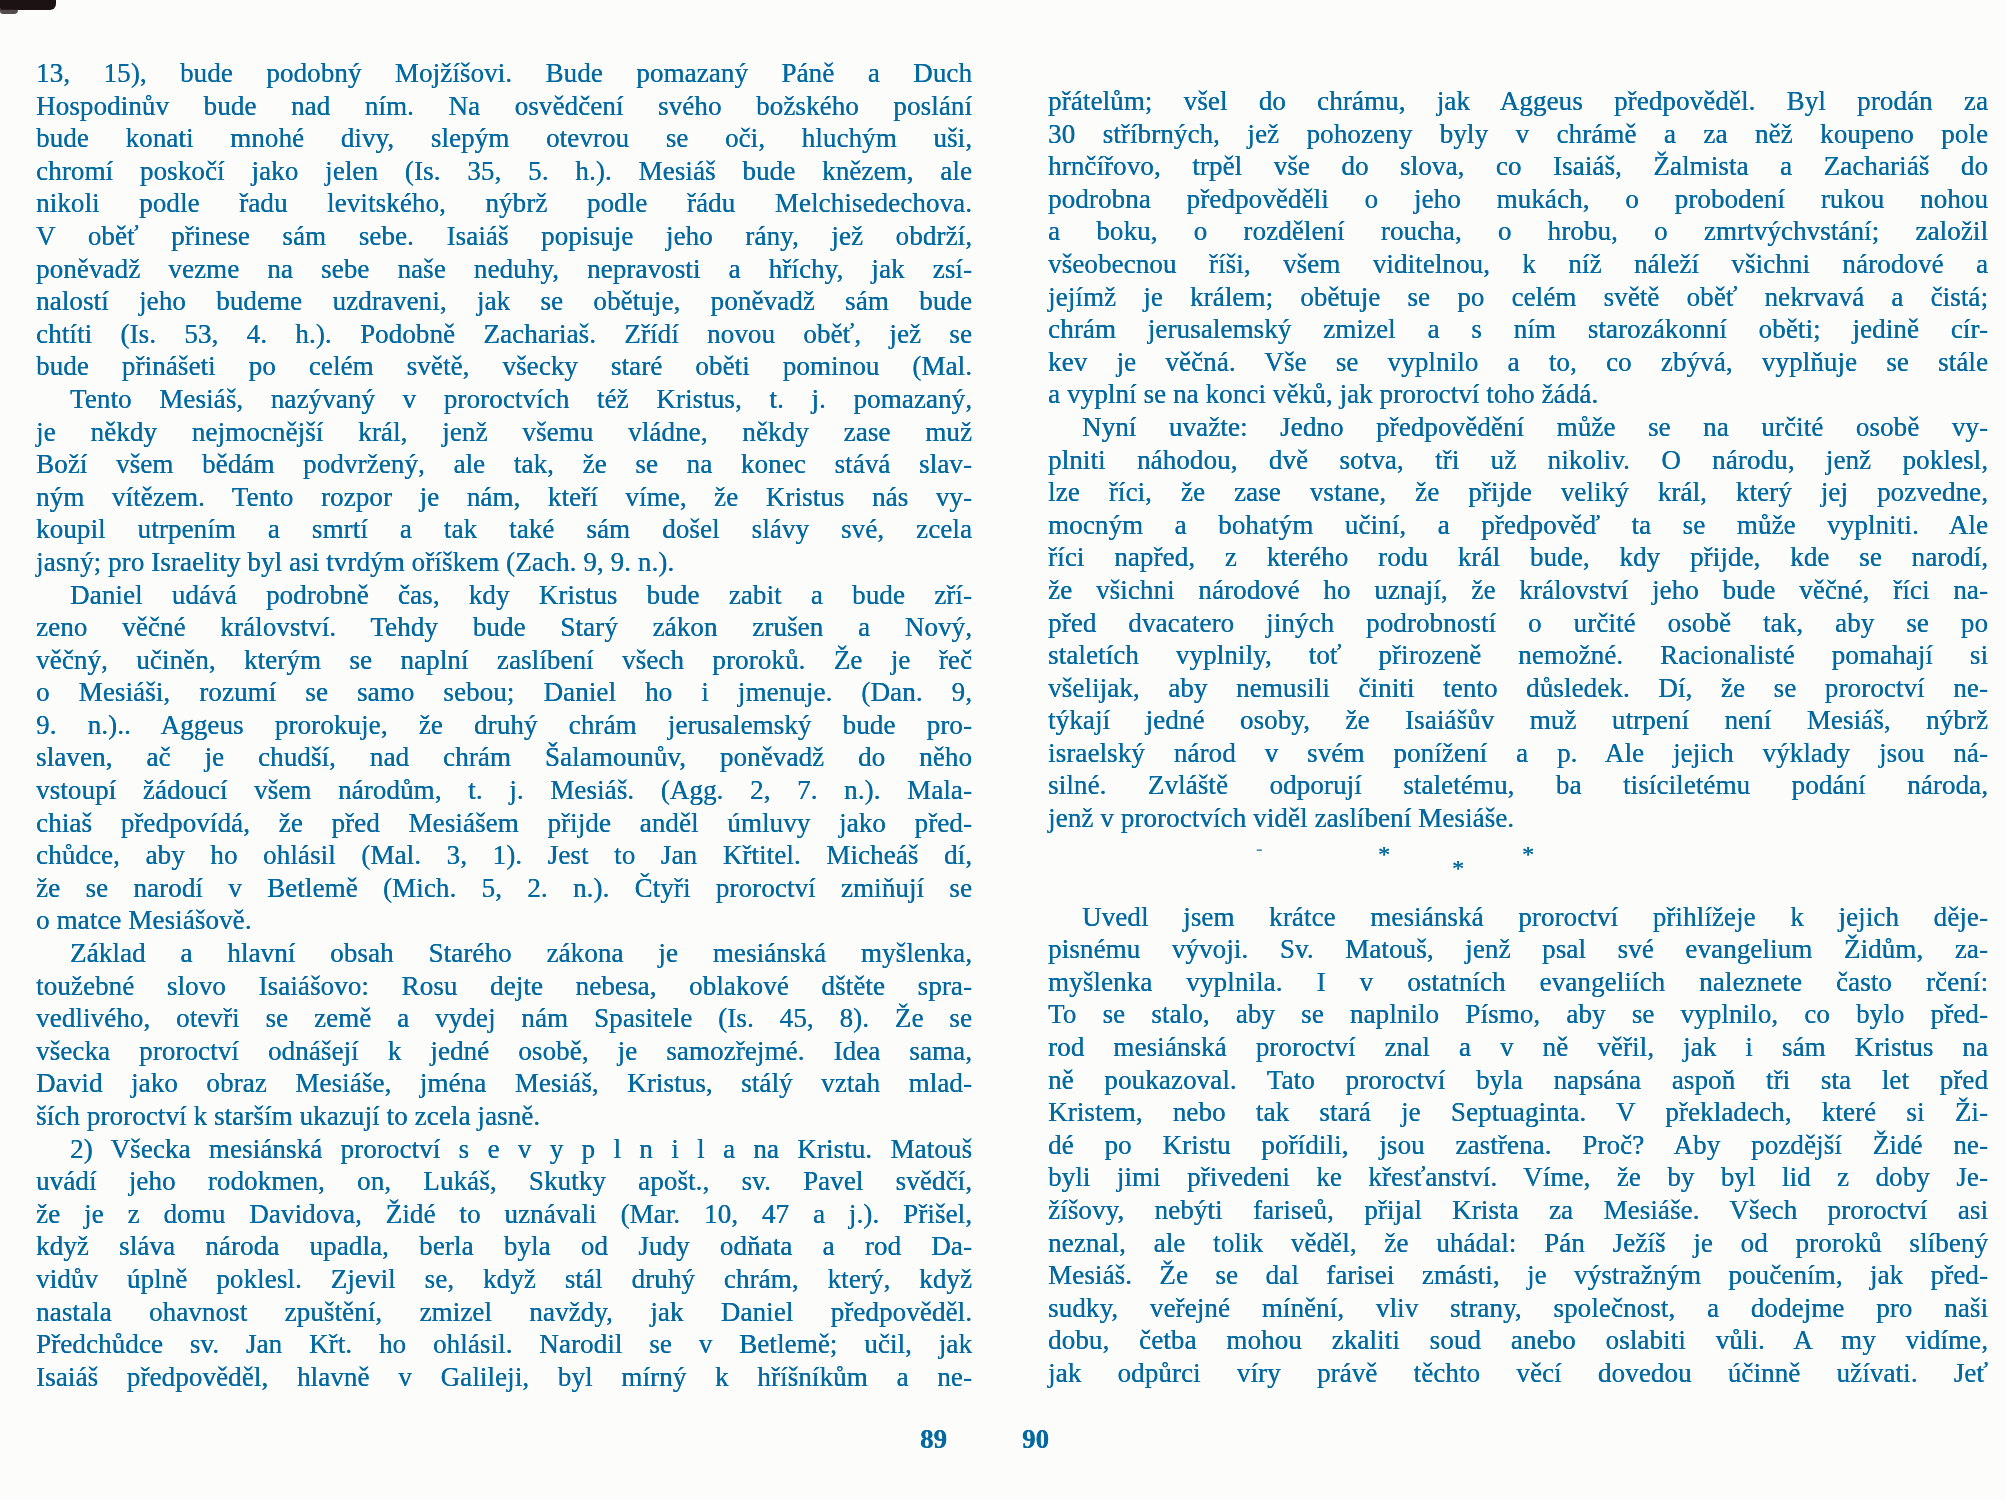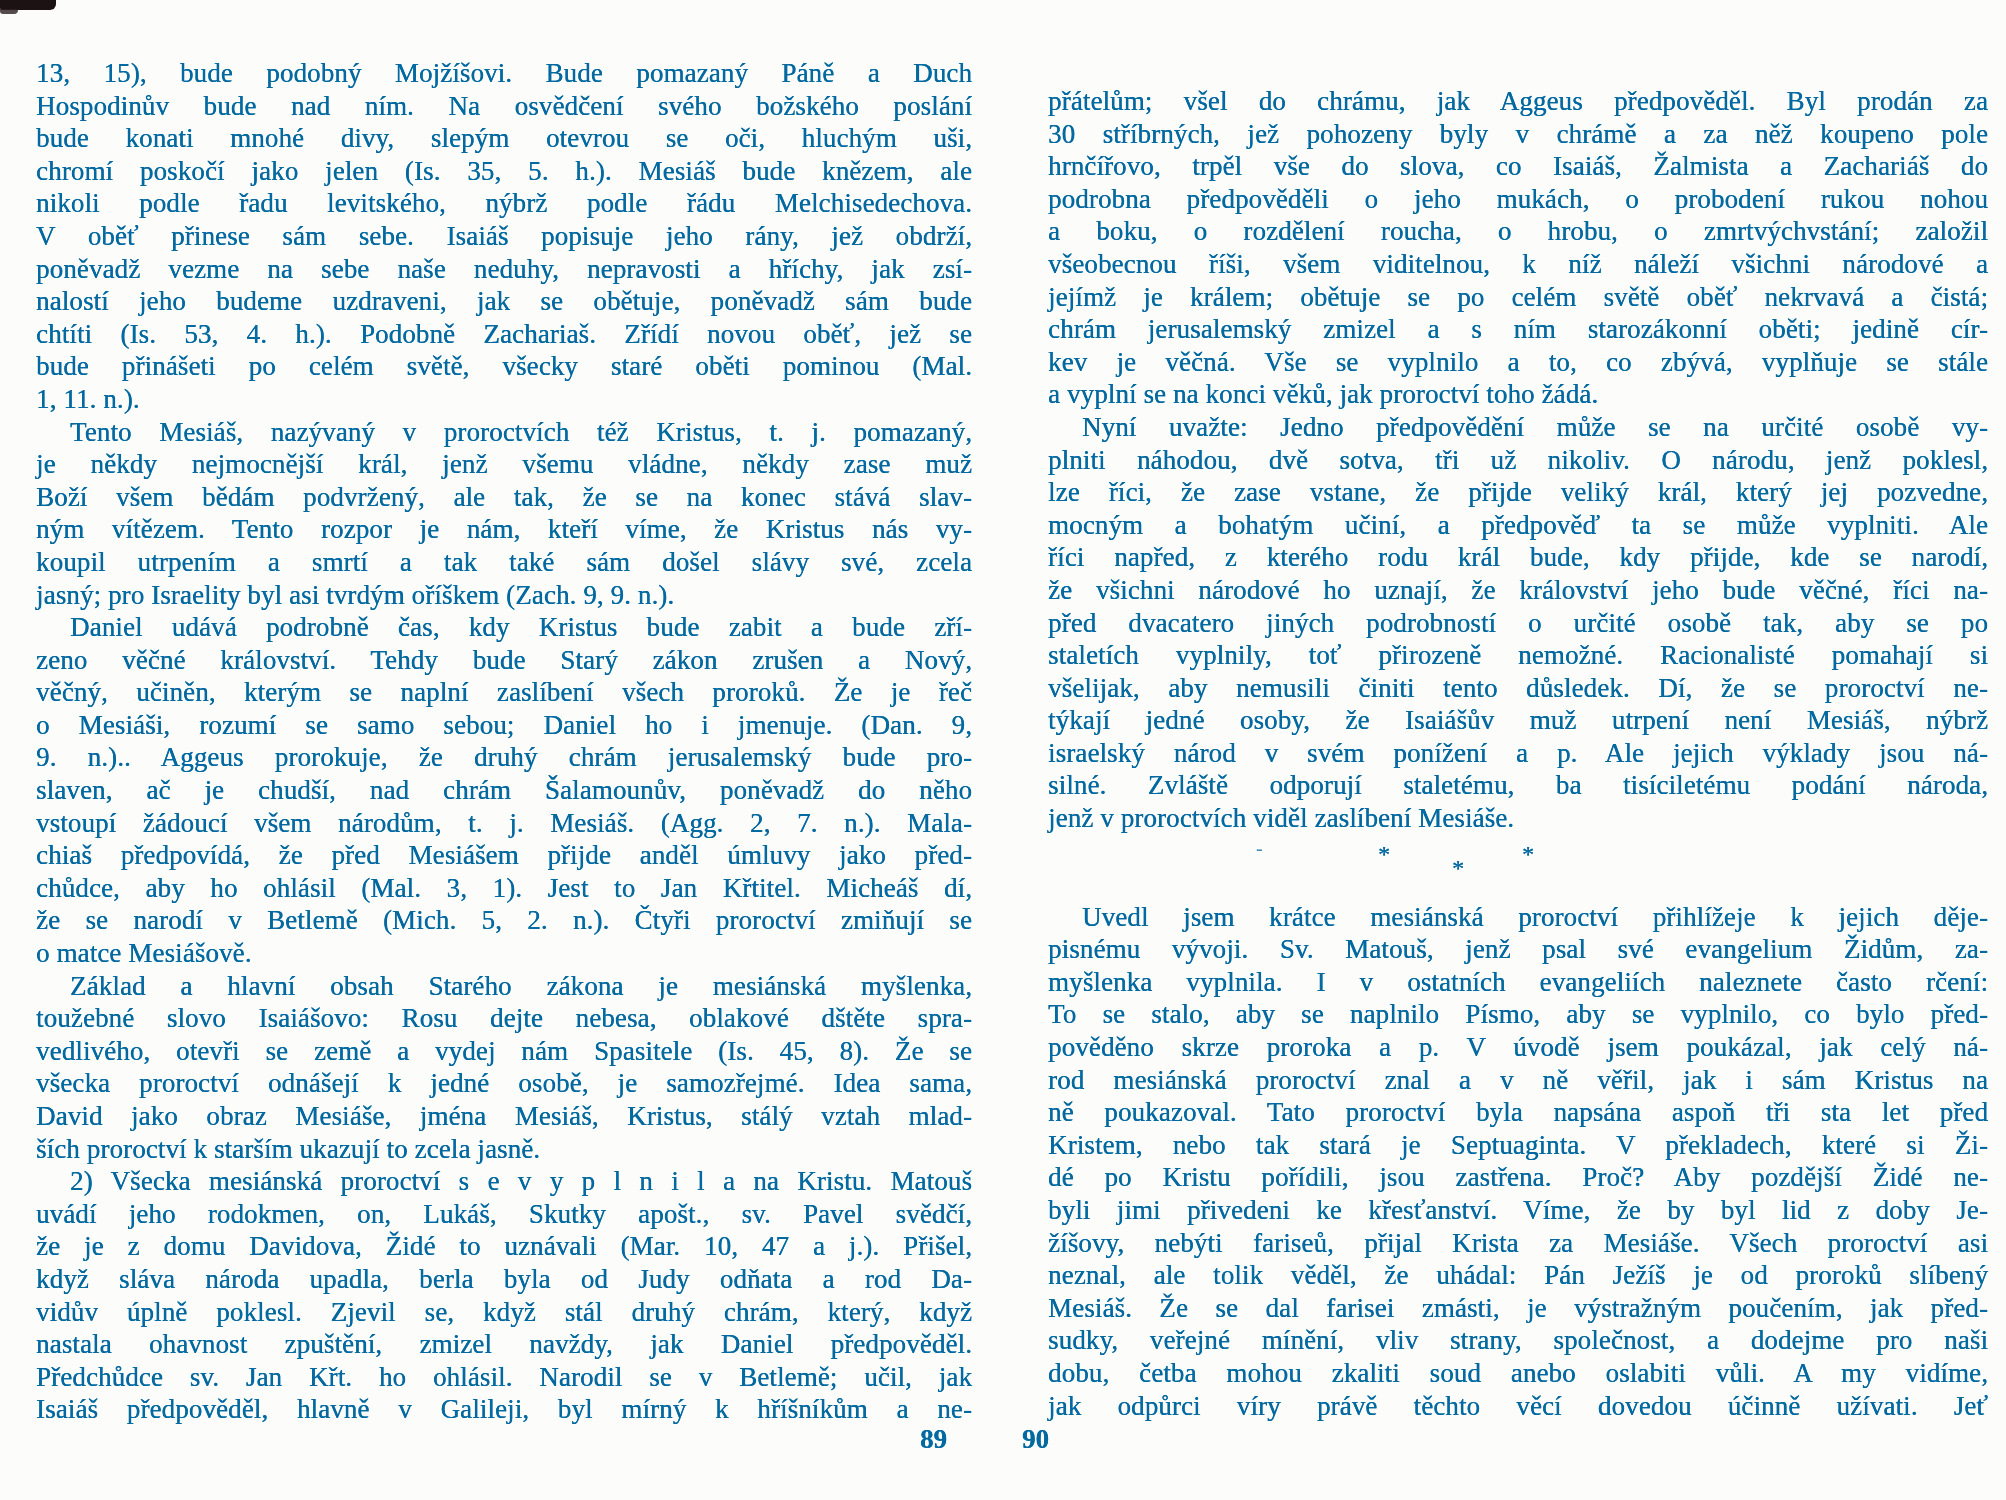--- a/index.html
+++ b/index.html
@@ -79,21 +79,20 @@
         <div class="line">13, 15), bude podobný Mojžíšovi. Bude pomazaný Páně a Duch</div>
         <div class="line">Hospodinův bude nad ním. Na osvědčení svého božského poslání</div>
         <div class="line">bude konati mnohé divy, slepým otevrou se oči, hluchým uši,</div>
         <div class="line">chromí poskočí jako jelen (Is. 35, 5. h.). Mesiáš bude knězem, ale</div>
         <div class="line">nikoli podle řadu levitského, nýbrž podle řádu Melchisedechova.</div>
         <div class="line">V oběť přinese sám sebe. Isaiáš popisuje jeho rány, jež obdrží,</div>
         <div class="line">poněvadž vezme na sebe naše neduhy, nepravosti a hříchy, jak zsí-</div>
         <div class="line">nalostí jeho budeme uzdraveni, jak se obětuje, poněvadž sám bude</div>
         <div class="line">chtíti (Is. 53, 4. h.). Podobně Zachariaš. Zřídí novou oběť, jež se</div>
         <div class="line">bude přinášeti po celém světě, všecky staré oběti pominou (Mal.</div>
-        <div class="line last">1, 11. n.).</div>
         <div class="line indent">Tento Mesiáš, nazývaný v proroctvích též Kristus, t. j. pomazaný,</div>
         <div class="line">je někdy nejmocnější král, jenž všemu vládne, někdy zase muž</div>
         <div class="line">Boží všem bědám podvržený, ale tak, že se na konec stává slav-</div>
         <div class="line">ným vítězem. Tento rozpor je nám, kteří víme, že Kristus nás vy-</div>
         <div class="line">koupil utrpením a smrtí a tak také sám došel slávy své, zcela</div>
         <div class="line last">jasný; pro Israelity byl asi tvrdým oříškem (Zach. 9, 9. n.).</div>
         <div class="line indent">Daniel udává podrobně čas, kdy Kristus bude zabit a bude zří-</div>
         <div class="line">zeno věčné království. Tehdy bude Starý zákon zrušen a Nový,</div>
         <div class="line">věčný, učiněn, kterým se naplní zaslíbení všech proroků. Že je řeč</div>
         <div class="line">o Mesiáši, rozumí se samo sebou; Daniel ho i jmenuje. (Dan. 9,</div>
@@ -149,21 +148,20 @@
         <div class="separator">
           <span class="tick">-</span>
           <span class="star star1">*</span>
           <span class="star star2">*</span>
           <span class="star star3">*</span>
         </div>
         <div class="line indent">Uvedl jsem krátce mesiánská proroctví přihlížeje k jejich děje-</div>
         <div class="line">pisnému vývoji. Sv. Matouš, jenž psal své evangelium Židům, za-</div>
         <div class="line">myšlenka vyplnila. I v ostatních evangeliích naleznete často rčení:</div>
         <div class="line">To se stalo, aby se naplnilo Písmo, aby se vyplnilo, co bylo před-</div>
-        <div class="line">pověděno skrze proroka a p. V úvodě jsem poukázal, jak celý ná-</div>
         <div class="line">rod mesiánská proroctví znal a v ně věřil, jak i sám Kristus na</div>
         <div class="line">ně poukazoval. Tato proroctví byla napsána aspoň tři sta let před</div>
         <div class="line">Kristem, nebo tak stará je Septuaginta. V překladech, které si Ži-</div>
         <div class="line">dé po Kristu pořídili, jsou zastřena. Proč? Aby pozdější Židé ne-</div>
         <div class="line">byli jimi přivedeni ke křesťanství. Víme, že by byl lid z doby Je-</div>
         <div class="line">žíšovy, nebýti fariseů, přijal Krista za Mesiáše. Všech proroctví asi</div>
         <div class="line">neznal, ale tolik věděl, že uhádal: Pán Ježíš je od proroků slíbený</div>
         <div class="line">Mesiáš. Že se dal farisei zmásti, je výstražným poučením, jak před-</div>
         <div class="line">sudky, veřejné mínění, vliv strany, společnost, a dodejme pro naši</div>
         <div class="line">dobu, četba mohou zkaliti soud anebo oslabiti vůli. A my vidíme,</div>

